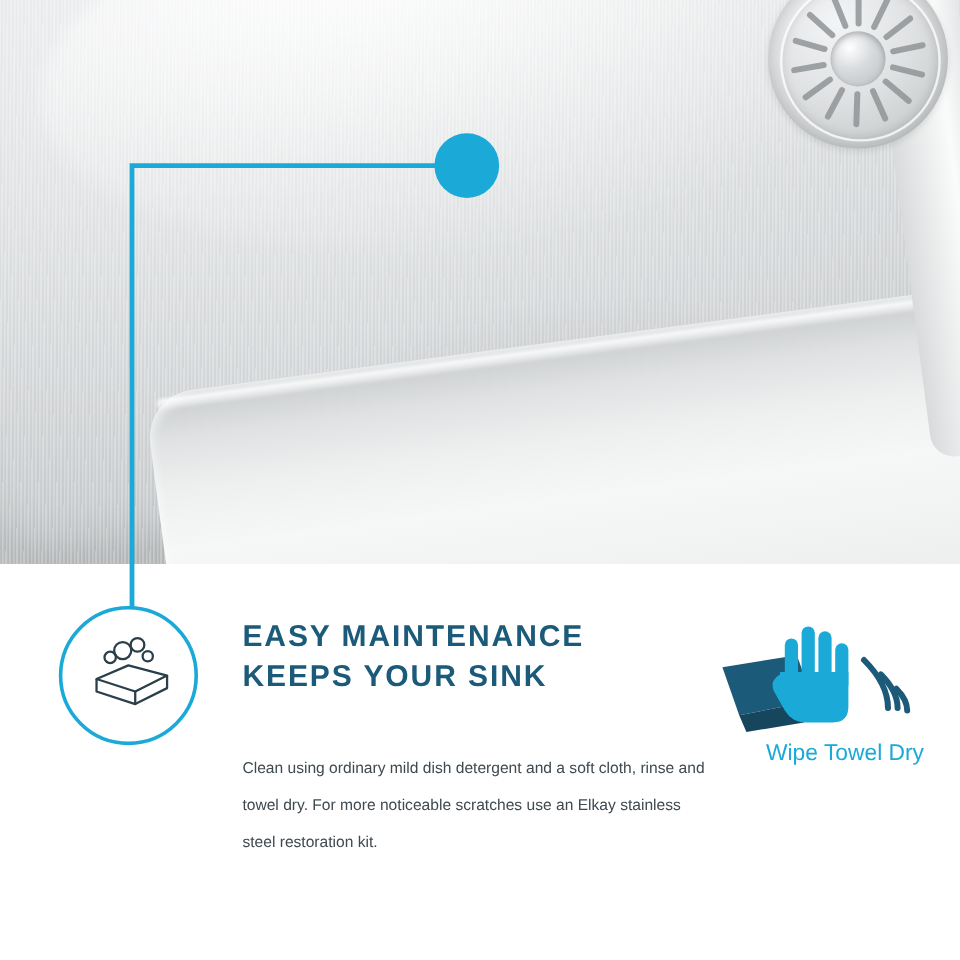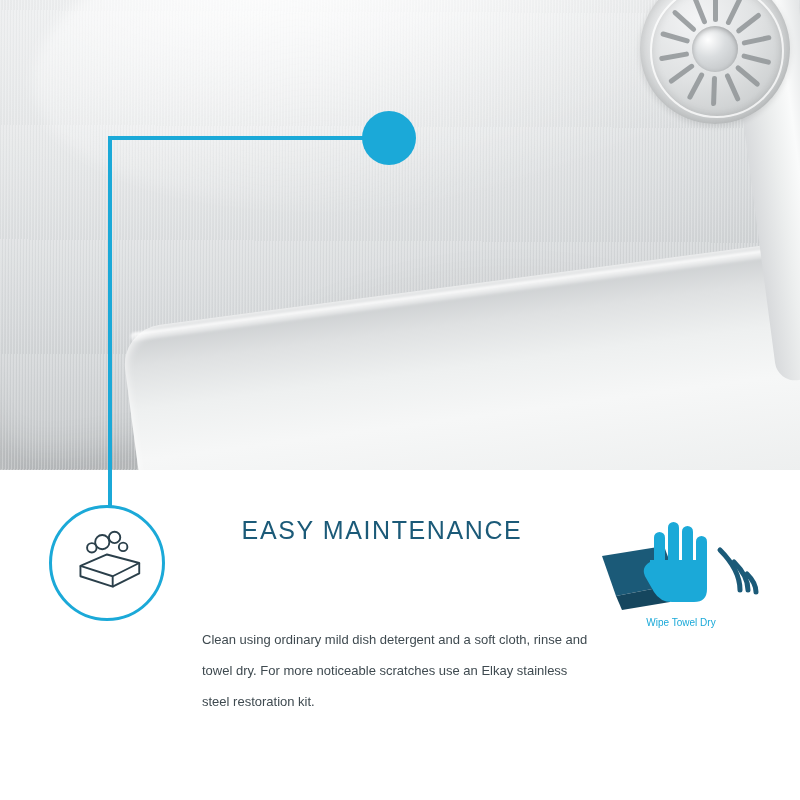--- a/index.html
+++ b/index.html
@@ -211,24 +211,23 @@
 
   
   .headline {
     position: absolute;
     left: 202px;
     top: 513px;
     width: 360px;
     color: #1b5a78;
     font-size: 25px;
     line-height: 34px;
-    font-weight: normal;
+    font-weight: bold;
     letter-spacing: 1.6px;
     text-transform: uppercase;
-    text-align: center;
   }
   .headline span { display: block; }
   .body-copy {
     position: absolute;
     left: 202px;
     top: 624px;
     width: 392px;
     color: #3f4a50;
     font-size: 13px;
     line-height: 31px;
@@ -240,23 +239,23 @@
     left: 592px;
     top: 510px;
     width: 178px;
     height: 130px;
   }
   .wipe-caption {
     position: absolute;
     left: 592px;
     top: 617px;
     width: 178px;
-    text-align: center;
+    text-align: right;
     color: #1ba9d8;
-    font-size: 10px;
+    font-size: 19px;
   }
 
   
   .logo {
     position: absolute;
     left: 47px;
     top: 727px;
     width: 210px;
     height: 42px;
   }
@@ -321,20 +320,21 @@
       <circle cx="75" cy="41" r="4.5" fill="none" stroke="#2a3f4a" stroke-width="2"></circle>
 
       <path d="M30 61 L58 49 L92 58 L64 72 Z" fill="none" stroke="#2a3f4a" stroke-width="2" stroke-linejoin="round"></path>
       <path d="M30 61 L30 72 L64 83 L64 72" fill="none" stroke="#2a3f4a" stroke-width="2" stroke-linejoin="round"></path>
       <path d="M64 83 L92 69 L92 58" fill="none" stroke="#2a3f4a" stroke-width="2" stroke-linejoin="round"></path>
     </svg>
   </div>
 
   <div class="headline">
     <span>EASY MAINTENANCE</span>
+    <span>KEEPS YOUR SINK</span>
   </div>
 
   <div class="body-copy">Clean using ordinary mild dish detergent and a soft cloth, rinse and towel dry. For more noticeable scratches use an Elkay stainless steel restoration kit.</div>
 
   <div class="wipe-wrap">
     <svg viewBox="0 0 178 130" width="178" height="130">
 
       <path d="M10 46 L72 36 L86 74 L24 86 Z" fill="#1b5a78"></path>
       <path d="M24 86 L86 74 L78 92 L30 100 Z" fill="#15465e"></path>
 

